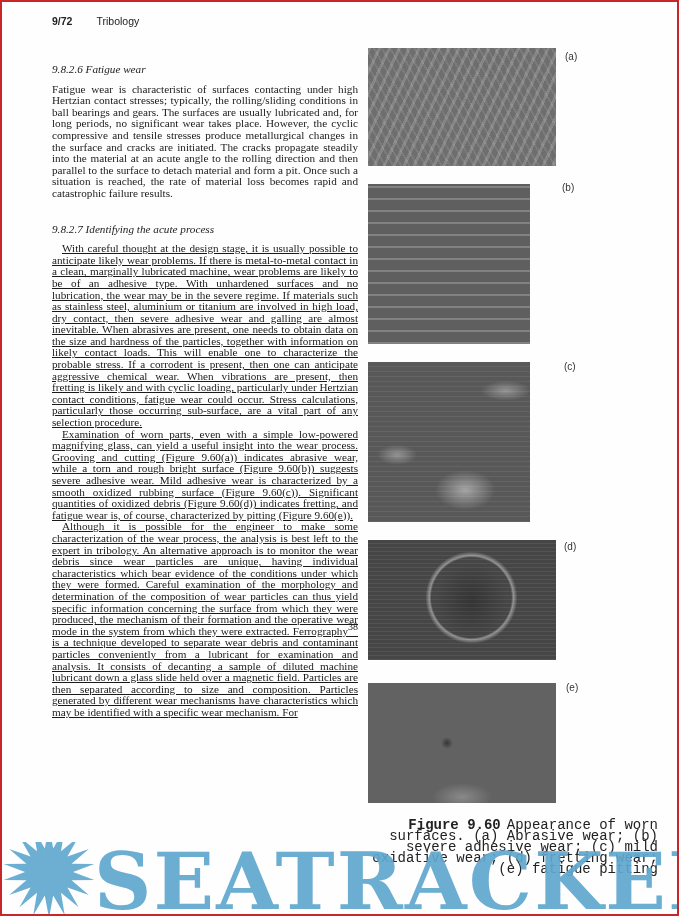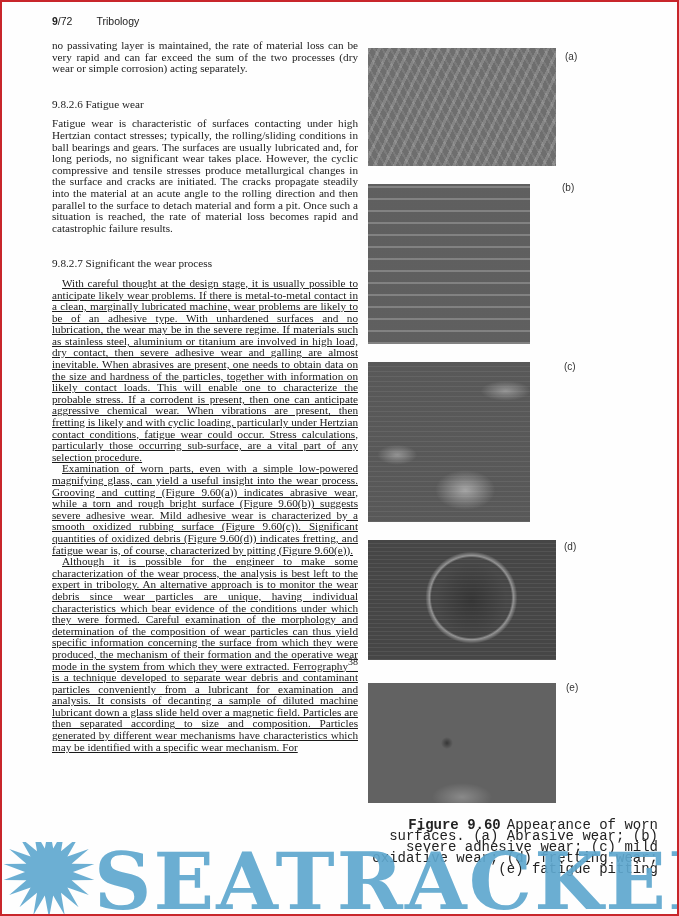--- a/index.html
+++ b/index.html
@@ -9,31 +9,31 @@
   }
   .page {
     position: absolute; left: 0; top: 0; width: 675px; height: 912px;
     border: 2px solid #c8262b; background: #fefefe; overflow: hidden;
   }
   .running-head {
     position: absolute; left: 50px; top: 13px;
     font-family: "Liberation Sans", sans-serif; font-size: 10.5px; color: #222;
   }
   .running-head .pnum { font-weight: bold; }
-  .running-head .pnum-rest { font-weight: normal; }
+  .running-head .pnum-rest { font-weight: bold; }
   .running-head .title { margin-left: 24px; }
   .col-left {
     position: absolute; left: 50px; top: 38px; width: 306px;
     font-family: "Liberation Serif", serif; font-size: 11.2px; line-height: 11.6px;
     color: #1a1a1a; text-align: justify;
   }
   .col-left p { margin: 0; }
   .col-left p.indent { text-indent: 10px; text-decoration: underline; }
   .col-left h3 {
-    font-family: "Liberation Serif", serif; font-weight: normal;
+    font-family: "Liberation Serif", serif; font-style: italic; font-weight: normal;
     font-size: 11.2px; margin: 24px 0 8px 0;
   }
   .col-left sup { font-size: 10px; line-height: 0; }
   .fig-panel { position: absolute; background: #6f6f6f; }
   .fig-label {
     position: absolute; font-family: "Liberation Sans", sans-serif; font-size: 10px; color: #333;
   }
   #panel-a { left: 366px; top: 46px; width: 188px; height: 118px;
     background:
       repeating-linear-gradient(115deg, rgba(255,255,255,0.10) 0 3px, rgba(0,0,0,0.08) 3px 9px),
@@ -79,26 +79,25 @@
 </head>
 <body>
 
 <div class="page">
 
   <div class="running-head">
     <span class="pnum"><span>9</span><span class="pnum-rest">/72</span></span><span class="title">Tribology</span>
   </div>
 
   <div class="col-left">
-    <p>no passivating layer is maintained, the rate of material loss can be very rapid and can far exceed the sum of the two processes (dry wear or simple corrosion) acting separately.</p>
 
     <h3>9.8.2.6 Fatigue wear</h3>
     <p>Fatigue wear is characteristic of surfaces contacting under high Hertzian contact stresses; typically, the rolling/sliding conditions in ball bearings and gears. The surfaces are usually lubricated and, for long periods, no significant wear takes place. However, the cyclic compressive and tensile stresses produce metallurgical changes in the surface and cracks are initiated. The cracks propagate steadily into the material at an acute angle to the rolling direction and then parallel to the surface to detach material and form a pit. Once such a situation is reached, the rate of material loss becomes rapid and catastrophic failure results.</p>
 
-    <h3>9.8.2.7 Significant the wear process</h3>
+    <h3>9.8.2.7 Identifying the acute process</h3>
     <p class="indent">With careful thought at the design stage, it is usually possible to anticipate likely wear problems. If there is metal-to-metal contact in a clean, marginally lubricated machine, wear problems are likely to be of an adhesive type. With unhardened surfaces and no lubrication, the wear may be in the severe regime. If materials such as stainless steel, aluminium or titanium are involved in high load, dry contact, then severe adhesive wear and galling are almost inevitable. When abrasives are present, one needs to obtain data on the size and hardness of the particles, together with information on likely contact loads. This will enable one to characterize the probable stress. If a corrodent is present, then one can anticipate aggressive chemical wear. When vibrations are present, then fretting is likely and with cyclic loading, particularly under Hertzian contact conditions, fatigue wear could occur. Stress calculations, particularly those occurring sub-surface, are a vital part of any selection procedure.</p>
     <p class="indent">Examination of worn parts, even with a simple low-powered magnifying glass, can yield a useful insight into the wear process. Grooving and cutting (Figure 9.60(a)) indicates abrasive wear, while a torn and rough bright surface (Figure 9.60(b)) suggests severe adhesive wear. Mild adhesive wear is characterized by a smooth oxidized rubbing surface (Figure 9.60(c)). Significant quantities of oxidized debris (Figure 9.60(d)) indicates fretting, and fatigue wear is, of course, characterized by pitting (Figure 9.60(e)).</p>
     <p class="indent"><span>Although it is possible for the engineer to make some characterization of the wear process, the analysis is best left to the expert in tribology. An alternative approach is to monitor the wear debris since wear particles are unique, having individual characteristics which bear evidence of the conditions under which they were formed. Careful examination of the morphology and determination of the composition of wear particles can thus yield specific information concerning the surface from which they were produced, the mechanism of their formation and the operative wear mode in the system from which they were extracted. Ferrography</span><sup>38</sup><span> is a technique developed to separate wear debris and contaminant particles conveniently from a lubricant for examination and analysis. It consists of decanting a sample of diluted machine lubricant down a glass slide held over a magnetic field. Particles are then separated according to size and composition. Particles generated by different wear mechanisms have characteristics which may be identified with a specific wear mechanism. For</span></p>
   </div>
 
   <div class="fig-panel" id="panel-a"></div>
   <div class="fig-label" style="left:563px;top:49px;">(a)</div>
 
   <div class="fig-panel" id="panel-b"></div>
   <div class="fig-label" style="left:560px;top:180px;">(b)</div>

